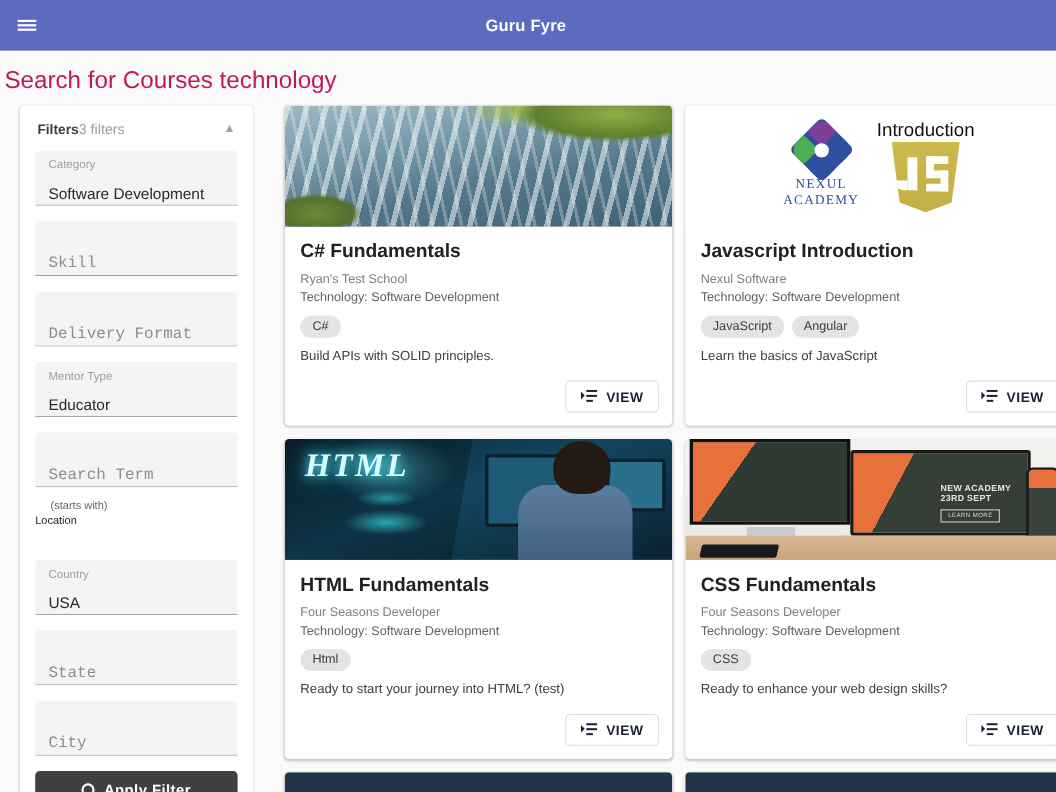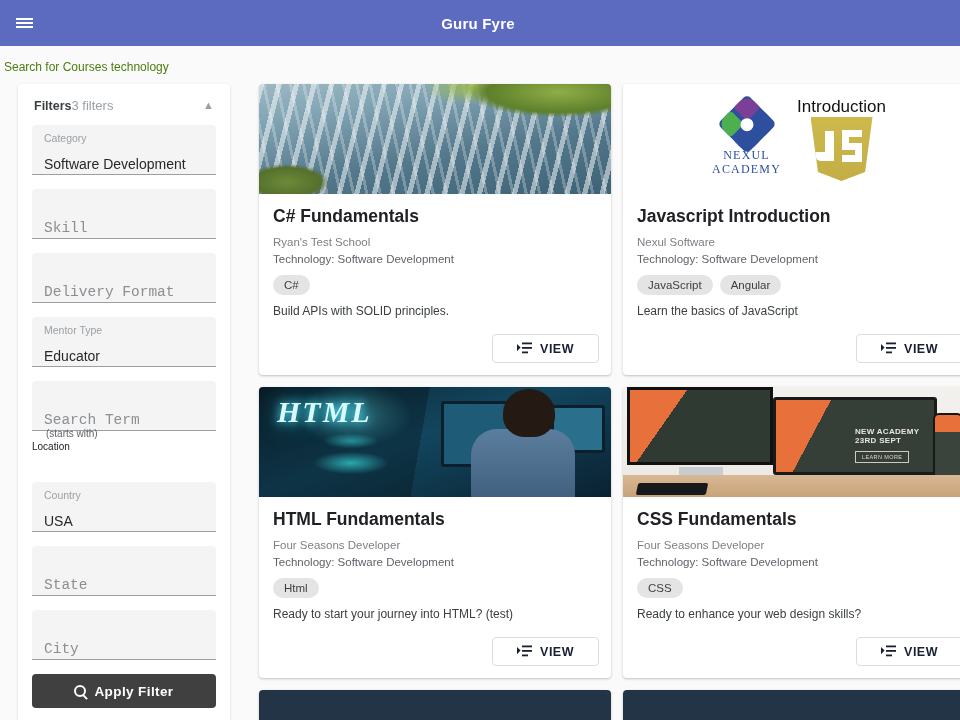--- a/index.html
+++ b/index.html
@@ -35,22 +35,22 @@
     color: #fff;
     font-size: 15px;
     font-weight: bold;
     letter-spacing: .2px;
     pointer-events: none;
   }
 
   
   #page-heading {
     padding: 14px 0 10px 4px;
-    font-size: 12px;
-    color: #4d7c0f;
+    font-size: 22px;
+    color: #be185d;
     font-weight: 400;
   }
 
   
   #body-wrap {
     display: flex;
     align-items: flex-start;
     padding-left: 18px;
     height: 625px;
   }
@@ -219,21 +219,21 @@
   .card-actions {
     display: flex;
     justify-content: flex-end;
     padding: 6px 12px 12px 12px;
   }
   .view-btn {
     border: 1px solid #dadce0;
     background: #fff;
     border-radius: 4px;
     height: 29px;
-    padding: 0 24px;
+    padding: 0 13px;
     display: flex;
     align-items: center;
     gap: 8px;
     font-size: 12.5px;
     font-weight: bold;
     letter-spacing: .5px;
     color: #1a2033;
     cursor: pointer;
     font-family: "Liberation Sans", sans-serif;
   }
@@ -455,21 +455,21 @@
 
     <div class="field empty">
       <span class="fplace">Delivery Format</span>
     </div>
 
     <div class="field">
       <span class="flab">Mentor Type</span>
       <span class="fval">Educator</span>
     </div>
 
-    <div class="field empty" style="margin-bottom:6px">
+    <div class="field empty" style="margin-bottom:21px">
       <span class="fplace">Search Term</span>
     </div>
     <div class="starts-with">(starts with)</div>
 
     <div class="section-title">Location</div>
 
     <div class="field">
       <span class="flab">Country</span>
       <span class="fval">USA</span>
     </div>

